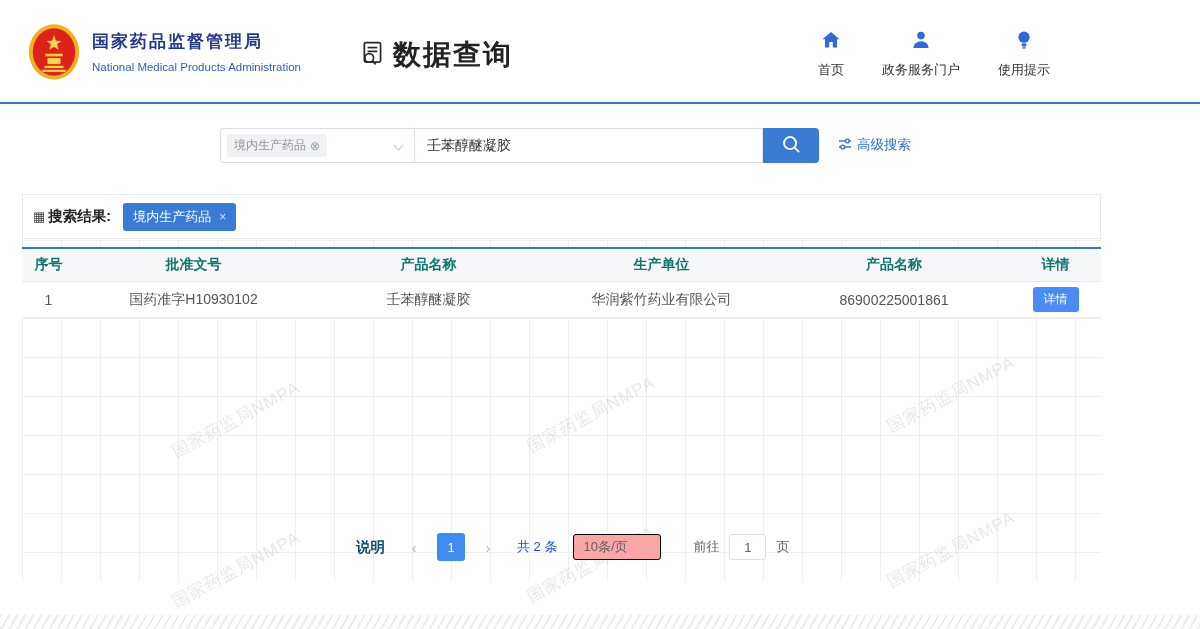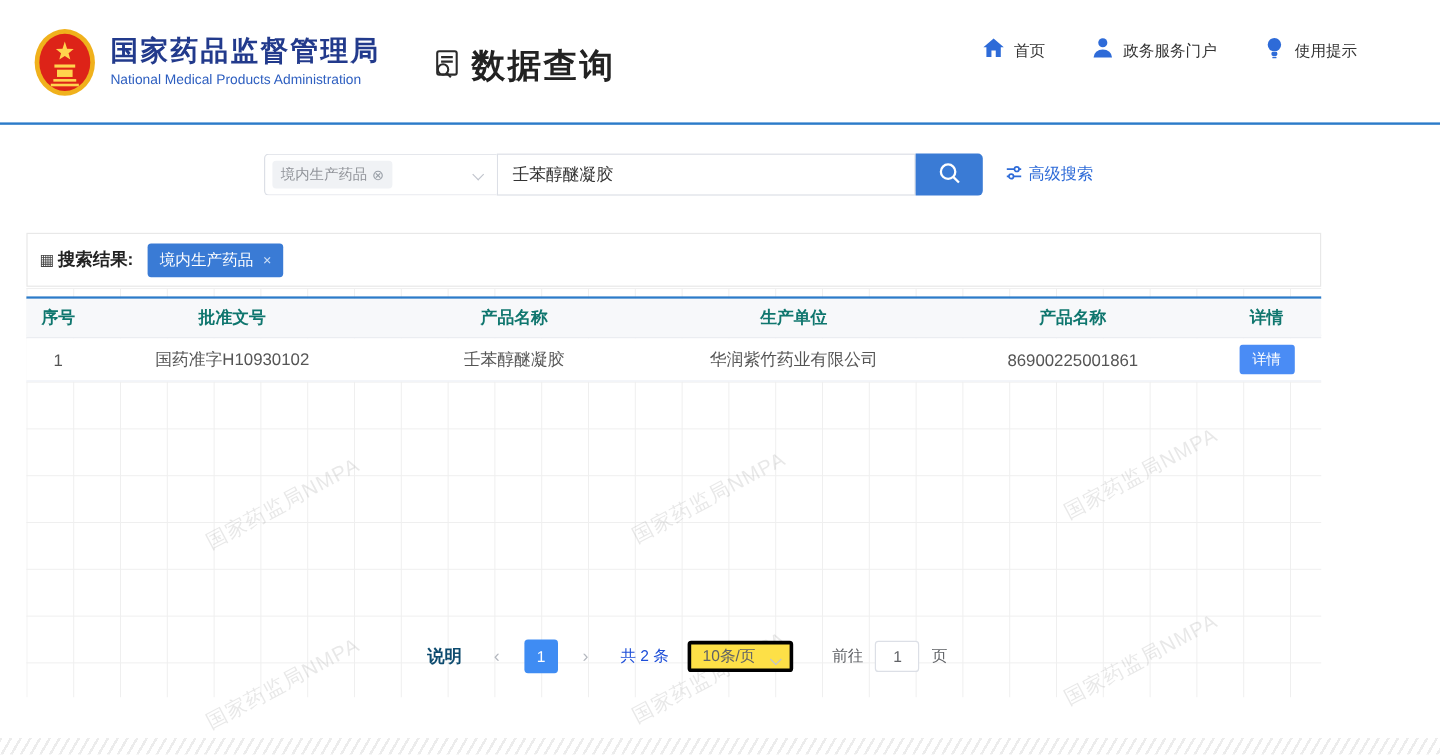--- a/index.html
+++ b/index.html
@@ -8,26 +8,26 @@
     position:relative; width:1200px; height:629px; margin:0 auto;
     background:#fff; overflow:hidden;
     font-family:"Liberation Sans","DejaVu Sans",sans-serif;
     color:#333;
   }
   
   .header { position:absolute; left:0; top:0; width:1200px; height:102px; background:#fff; }
   .header-divider { position:absolute; left:0; top:102px; width:1200px; height:2px; background:#2b7bc9; }
   .logo { position:absolute; left:28px; top:23px; width:52px; height:58px; }
   .org-block { position:absolute; left:92px; top:27px; }
-  .org-name { font-size:23px; font-weight:bold; color:#223a8c; letter-spacing:2px; line-height:30px; }
+  .org-name { font-size:17px; font-weight:bold; color:#223a8c; letter-spacing:2px; line-height:30px; }
   .org-name-en { font-size:11.5px; color:#2e5fc0; margin-top:4px; }
   .page-title { position:absolute; left:360px; top:36px; display:flex; align-items:center; gap:7px; }
   .page-title-text { font-size:28px; font-weight:bold; color:#222; letter-spacing:2px; }
   .top-nav { position:absolute; left:818px; top:30px; display:flex; gap:38px; }
-  .nav-item { display:flex; flex-direction:row; align-items:center; gap:7px; cursor:pointer; }
+  .nav-item { display:flex; flex-direction:column; align-items:center; gap:7px; cursor:pointer; }
   .nav-item .lbl { font-size:13px; color:#333; white-space:nowrap; }
   
   .search-row { position:absolute; left:220px; top:128px; height:35px; display:flex; }
   .cat-select {
     position:relative; width:194px; height:35px; background:#fff;
     border:1px solid #dcdfe6; border-right:none; border-radius:4px 0 0 4px;
     display:flex; align-items:center; padding:0 26px 0 6px; cursor:pointer;
   }
   .cat-tag {
     background:#f0f2f5; border-radius:3px; padding:3px 7px; font-size:12px; color:#909399;
@@ -103,22 +103,22 @@
   .pg-arrow {
     width:26px; height:28px; display:flex; align-items:center; justify-content:center;
     color:#b4b8bf; font-size:15px; cursor:pointer; user-select:none;
   }
   .pg-current {
     width:28px; height:28px; background:#3f8cf3; color:#fff; font-size:13px;
     border-radius:3px; display:flex; align-items:center; justify-content:center; cursor:pointer;
   }
   .pg-total { font-size:13px; color:#1d4ed8; margin:0 6px; white-space:nowrap; }
   .size-select {
-    position:relative; width:88px; height:26px; border:3px solid #000000; border-radius:3px;
-    background:#fde047; display:flex; align-items:center; padding:0 22px 0 9px;
+    position:relative; width:88px; height:26px; border:1px solid #000000; border-radius:3px;
+    background:#fca5a5; display:flex; align-items:center; padding:0 22px 0 9px;
     font-size:13px; color:#606266; cursor:pointer; white-space:nowrap;
   }
   .size-select .chev { right:8px; top:9px; }
   .goto-label { font-size:13px; color:#606266; margin-left:22px; }
   .goto-input {
     width:37px; height:26px; border:1px solid #dcdfe6; border-radius:3px; text-align:center;
     font-size:13px; color:#606266; outline:none; font-family:inherit;
   }
   .goto-suffix { font-size:13px; color:#606266; }
   

